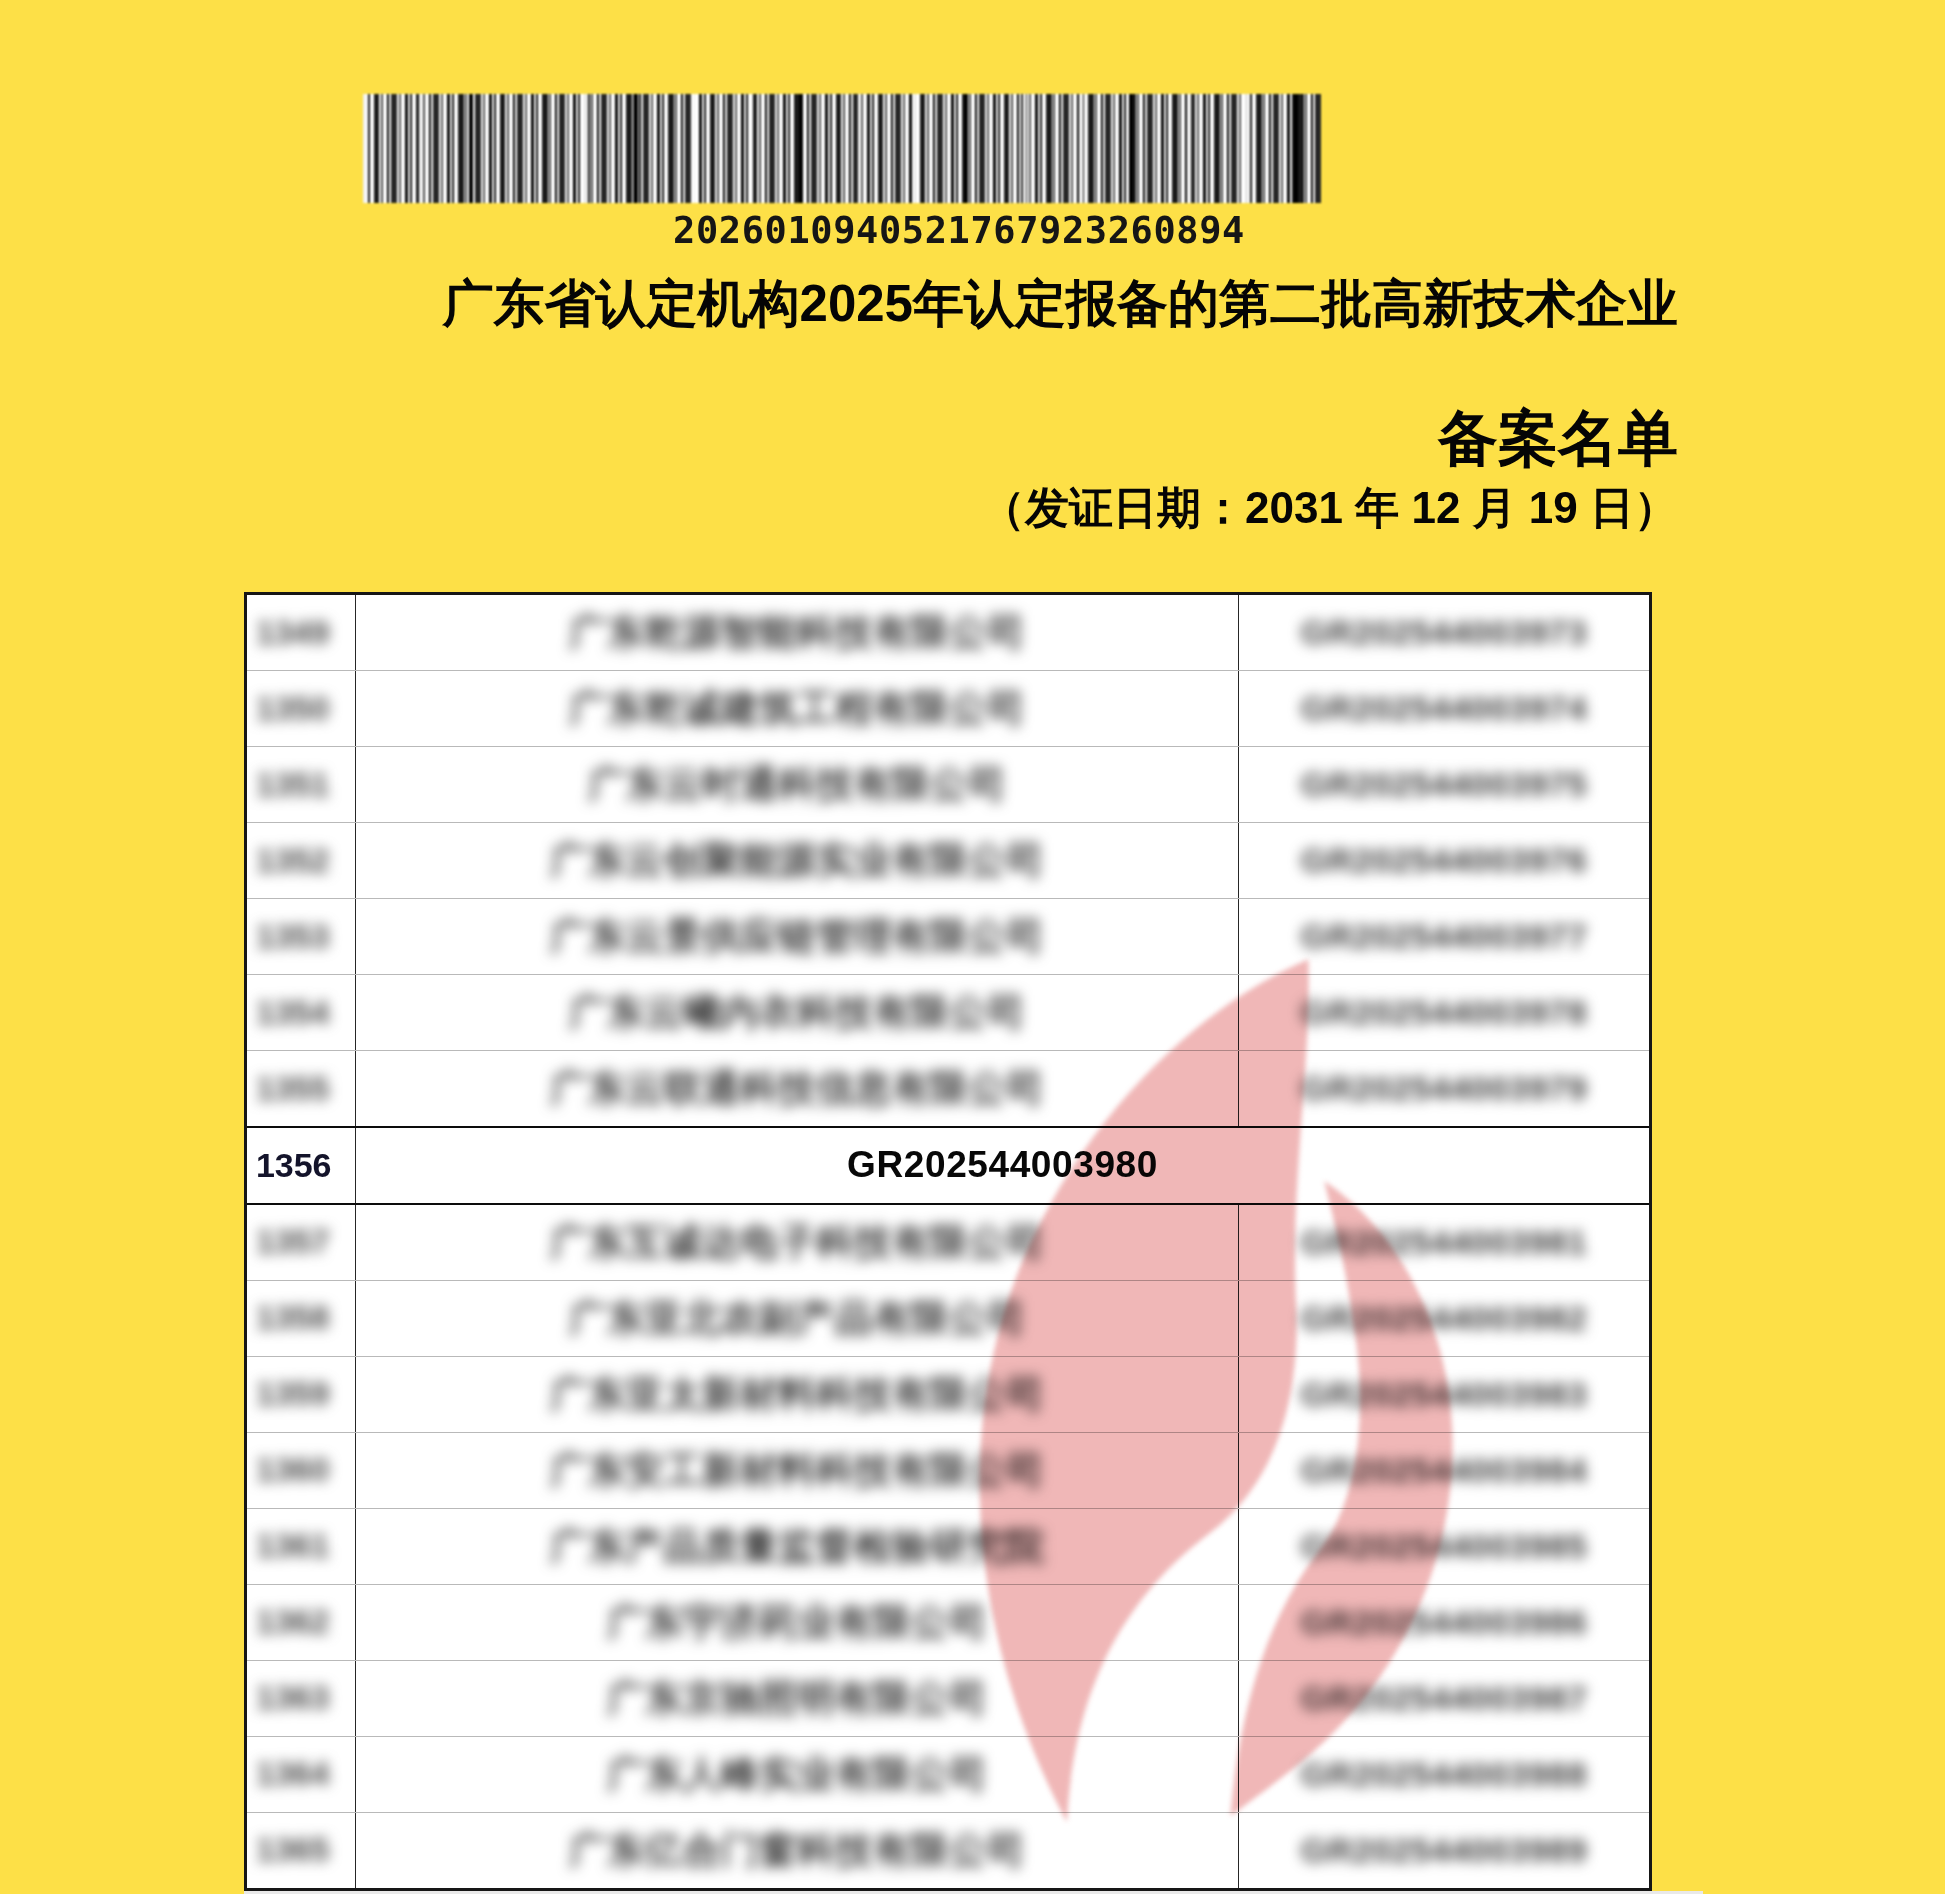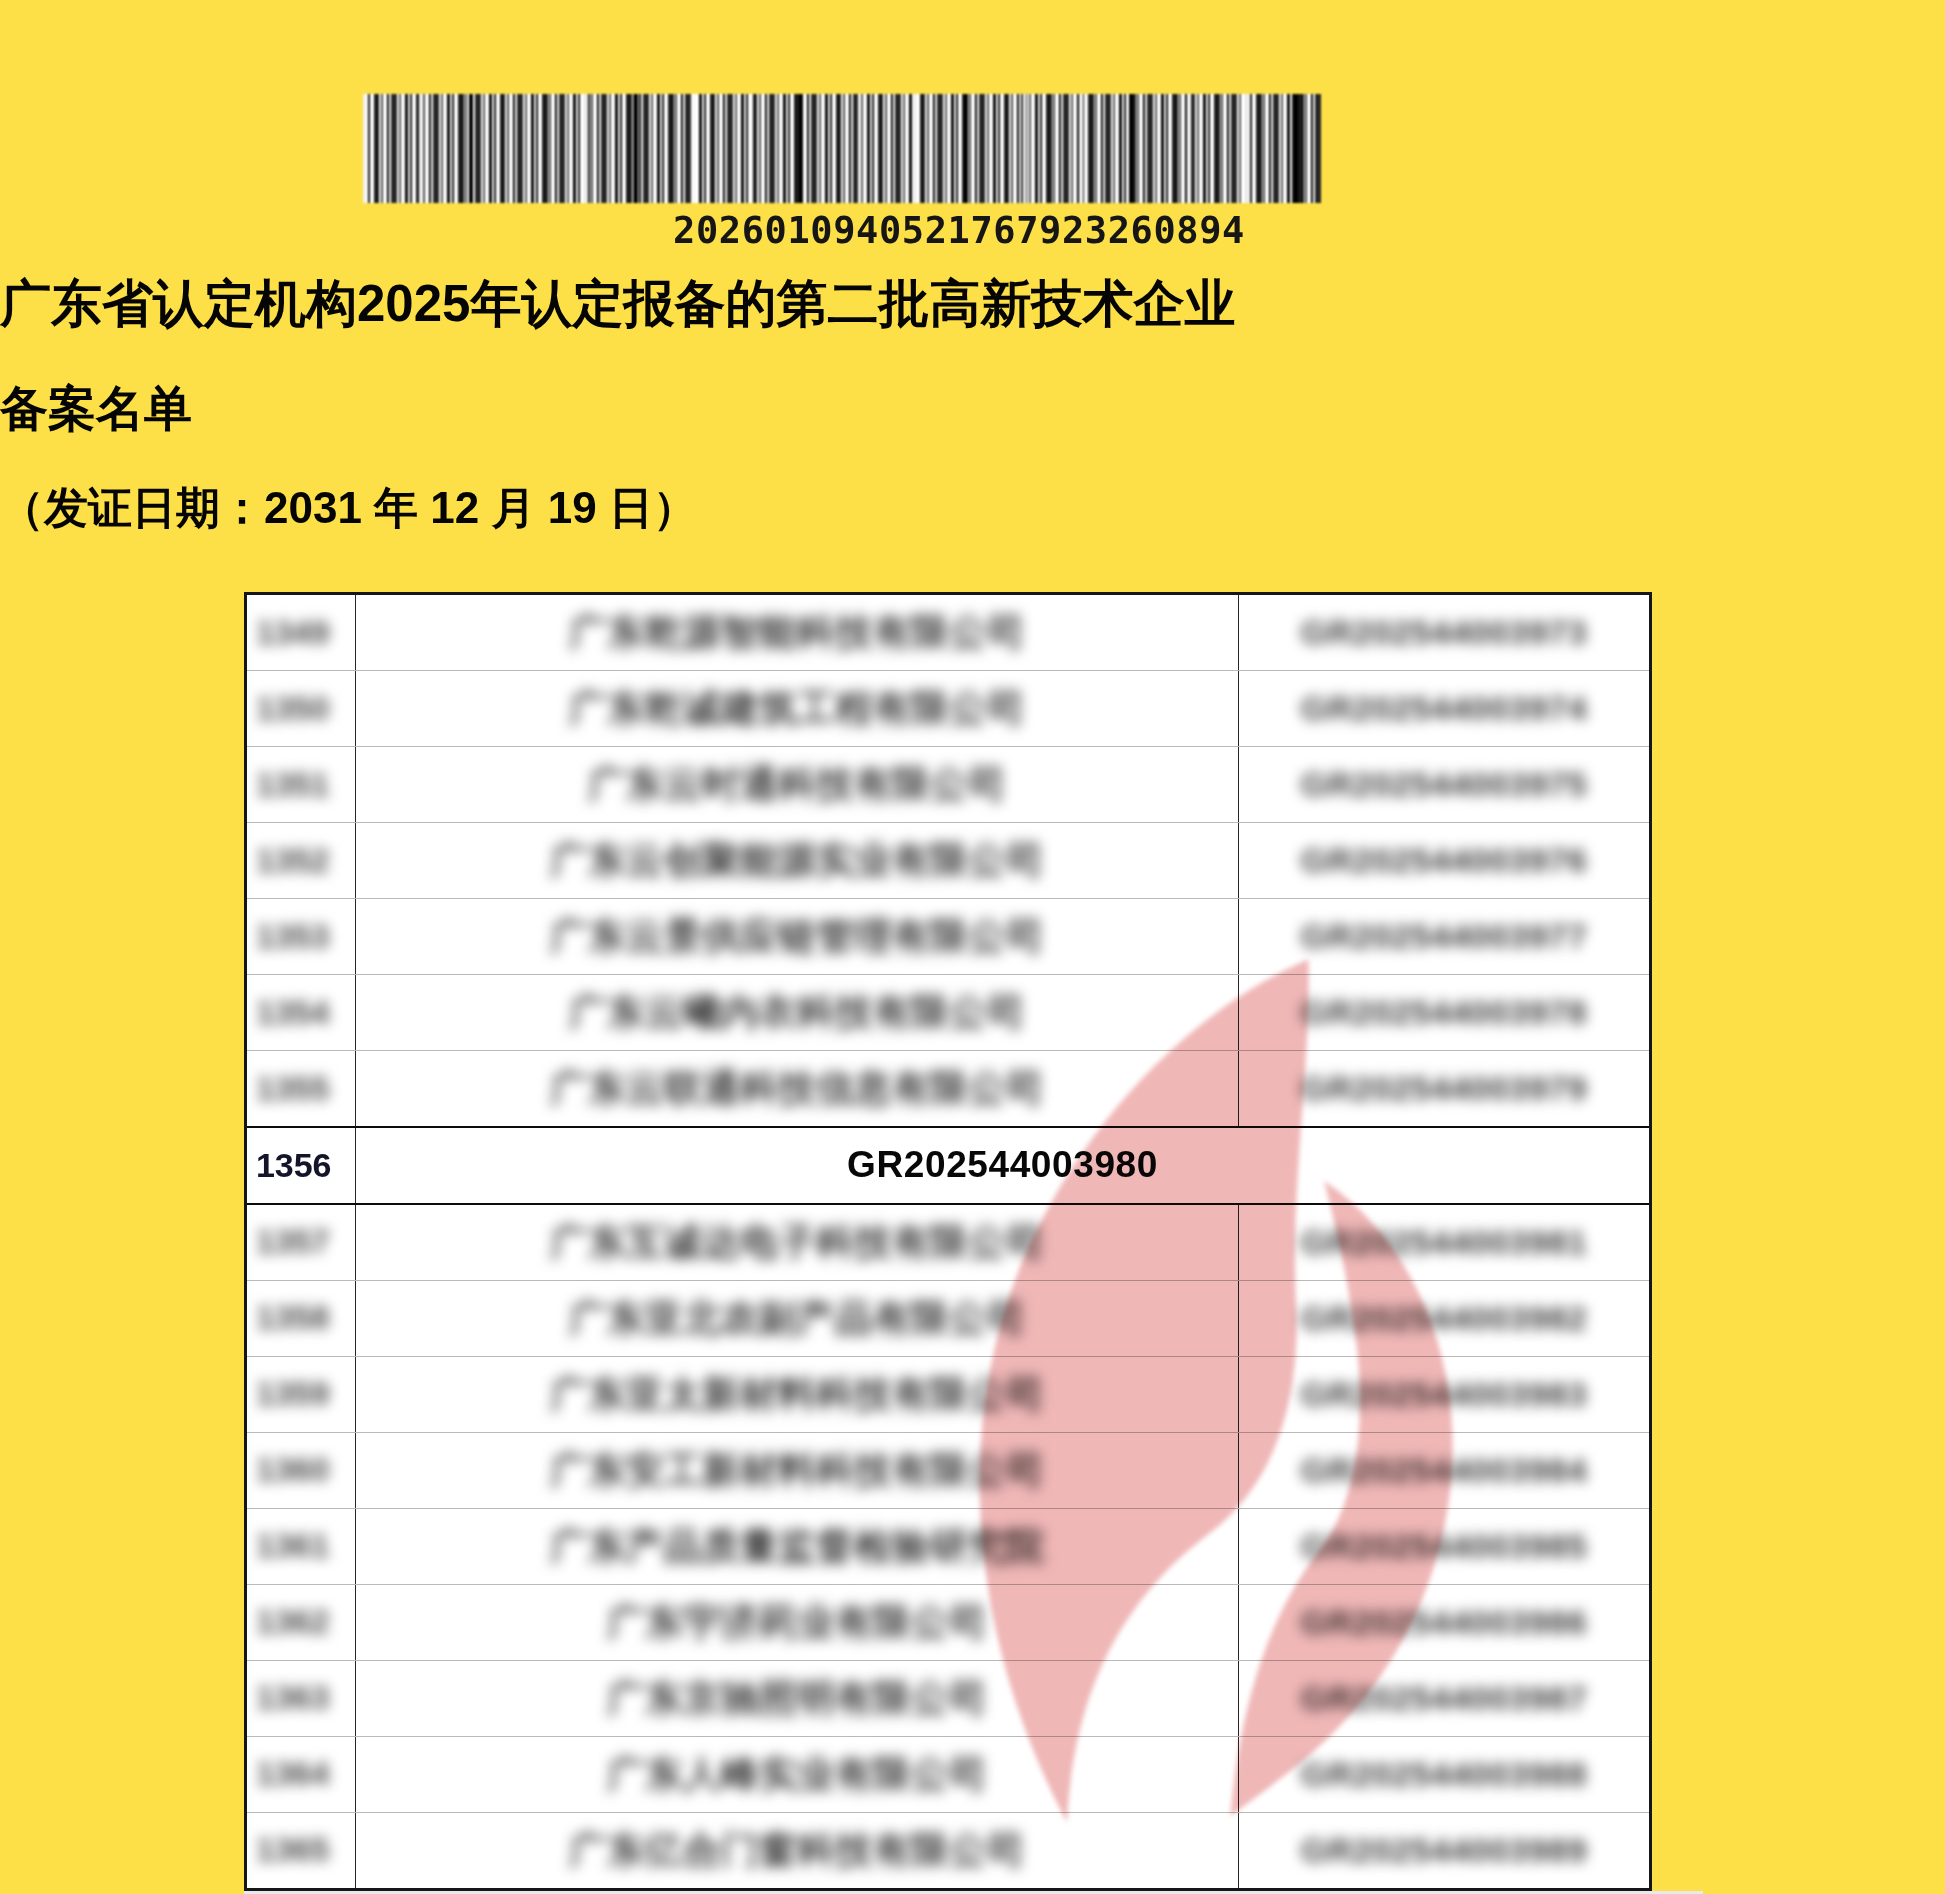--- a/index.html
+++ b/index.html
@@ -14,24 +14,24 @@
       repeating-linear-gradient(90deg,
         #050505 0 3.2px, #fff 3.2px 5px, #111 5px 7px, #fff 7px 10.8px,
         #1a1a1a 10.8px 16.5px, #fff 16.5px 18.4px, #4a4a4a 18.4px 20px, #fff 20px 24px,
         #000 24px 26px, #fff 26px 28px, #262626 28px 34px, #fff 34px 36px,
         #555 36px 38px, #fff 38px 42px);
     filter:blur(0.8px);}
   .barcode-number{position:absolute;left:0;top:209px;width:1946px;text-align:center;
     transform:translateX(-14px);
     font-family:"DejaVu Sans Mono",monospace;font-size:37px;font-weight:600;
     letter-spacing:0.6px;color:#161616;filter:blur(0.6px);}
-  .title-line{position:absolute;left:0;width:1678px;text-align:left;color:#050505;
+  .title-line{position:absolute;left:0;width:1678px;text-align:right;color:#050505;
     font-weight:700;filter:blur(0.4px);}
   .title-1{top:270px;font-size:51px;}
-  .title-2{top:377px;font-size:48px;}
+  .title-2{top:399px;font-size:60px;}
   .date-line{top:479px;font-size:44px;}
 
   
   .reg-table{position:absolute;left:244px;top:592px;width:1408px;height:1299px;
     box-sizing:border-box;border:3.2px solid #161616;background:#fff;
     display:flex;flex-direction:column;}
   .row{flex:1;display:flex;align-items:stretch;box-sizing:border-box;
     border-bottom:1.3px solid #b9b9b9;position:relative;}
   .row:last-child{border-bottom:none;}
   .row.emphasis{border-top:2.5px solid #0c0c0c;border-bottom:2.5px solid #0c0c0c;

